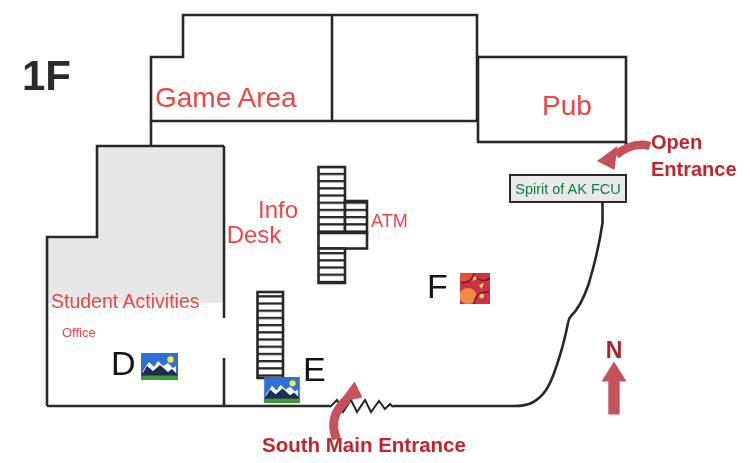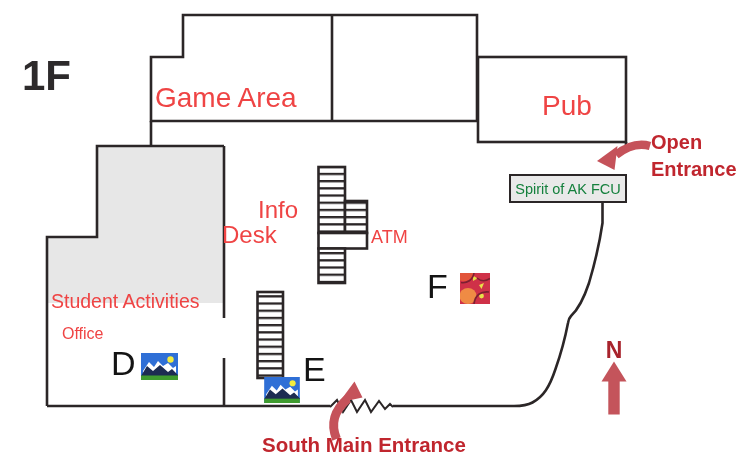--- a/index.html
+++ b/index.html
@@ -87,26 +87,26 @@
     </g>
   </svg>
 
   <div class="lbl dark" style="left:22px;top:54px;font-size:42px;font-weight:600;">1F</div>
 
   <div class="lbl" style="left:155px;top:83px;font-size:28px;">Game Area</div>
 
   <div class="lbl" style="left:530px;top:91px;font-size:28px;margin-left:12px;">Pub</div>
 
   <div class="lbl" style="left:222px;top:197px;width:64px;text-align:right;font-size:24px;margin-left:12px;">Info</div>
-  <div class="lbl" style="left:222px;top:222px;width:64px;text-align:left;font-size:24px;">Desk</div>
+  <div class="lbl" style="left:222px;top:222px;width:64px;text-align:center;font-size:24px;">Desk</div>
 
-  <div class="lbl" style="left:371px;top:228px;font-size:18px;">ATM</div>
+  <div class="lbl" style="left:371px;top:212px;font-size:18px;">ATM</div>
 
   <div class="lbl" style="left:51px;top:291px;font-size:19.5px;">Student Activities</div>
-  <div class="lbl" style="left:62px;top:326px;font-size:16px;">Office</div>
+  <div class="lbl" style="left:62px;top:326px;font-size:13px;">Office</div>
 
 
   <div class="fcu-box">
     <span>Spirit of AK FCU</span>
   </div>
 
   <div class="lbl red" style="left:651px;top:132px;font-size:20px;">Open</div>
   <div class="lbl red" style="left:262px;top:434px;font-size:20.5px;">South Main Entrance</div>
 
   <div class="lbl red" style="left:651px;top:159px;font-size:20px;">Entrance</div>

